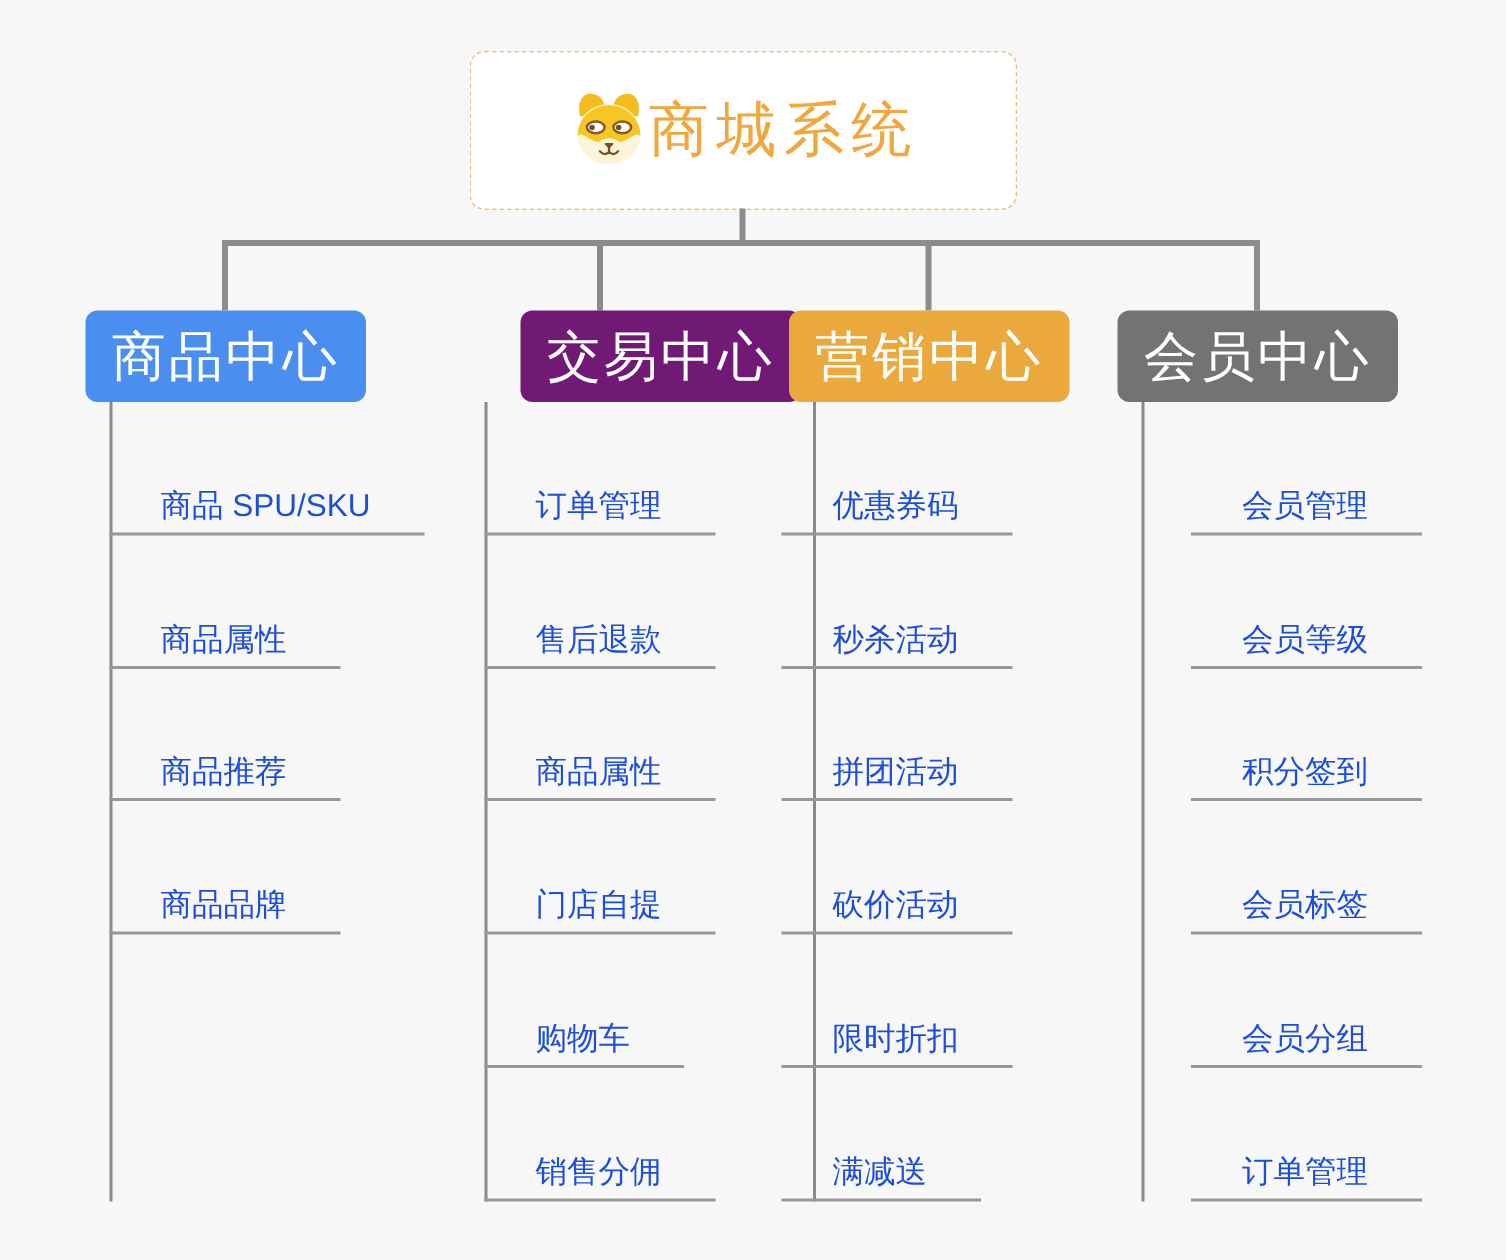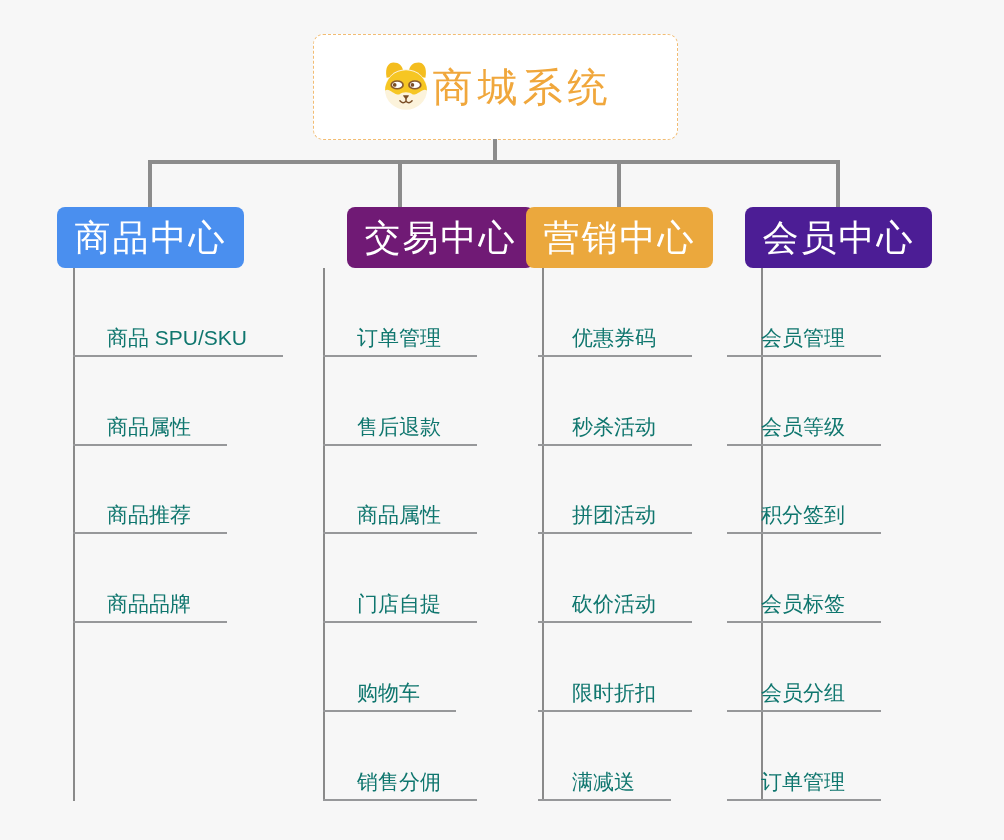--- a/index.html
+++ b/index.html
@@ -34,21 +34,21 @@
     color: #FFFFFF; font-size: 36px; letter-spacing: 2px; line-height: 1;
   }
   .branch-stem {
     position: absolute; top: 268px; width: 2px; height: 533px;
     background: #8A8A8A;
   }
   .topic-list { position: absolute; top: 268px; }
   .topic-row { height: 88.8px; display: flex; align-items: flex-end; }
   .topic-item {
     display: inline-block; white-space: nowrap;
-    font-size: 21px; line-height: 1; color: #0f766e;
+    font-size: 21px; line-height: 1; color: #1d4ed8;
     padding: 0 36px 7px 34px;
     border-bottom: 2px solid #97989A;
     cursor: default;
   }
 </style>
 </head>
 <body>
 
 <div class="canvas">
 
@@ -108,44 +108,44 @@
         <div class="topic-row">
           <span class="topic-item">购物车</span>
         </div>
         <div class="topic-row">
           <span class="topic-item">销售分佣</span>
         </div>
       </div>
       <div class="connector" style="left: 617px; top: 160px; width: 4px; height: 47px;"></div>
       <div class="branch-box" style="left: 526px; background: rgb(235, 168, 61);">营销中心</div>
       <div class="branch-stem" style="left: 542px;"></div>
-      <div class="topic-list" style="left: 538px;">
+      <div class="topic-list" style="left: 521px; font-family: Liberation Serif, serif;">
         <div class="topic-row">
           <span class="topic-item">优惠券码</span>
         </div>
         <div class="topic-row">
           <span class="topic-item">秒杀活动</span>
         </div>
         <div class="topic-row">
           <span class="topic-item">拼团活动</span>
         </div>
         <div class="topic-row">
           <span class="topic-item">砍价活动</span>
         </div>
         <div class="topic-row">
           <span class="topic-item">限时折扣</span>
         </div>
         <div class="topic-row">
           <span class="topic-item">满减送</span>
         </div>
       </div>
       <div class="connector" style="left: 836px; top: 160px; width: 4px; height: 47px;"></div>
-      <div class="branch-box" style="left: 745px; background: #4c1d95;">会员中心</div>
+      <div class="branch-box" style="left: 745px; background: #737373;">会员中心</div>
       <div class="branch-stem" style="left: 761px;"></div>
-      <div class="topic-list" style="left: 727px;">
+      <div class="topic-list" style="left: 761px; padding-left: 33px;">
         <div class="topic-row">
           <span class="topic-item">会员管理</span>
         </div>
         <div class="topic-row">
           <span class="topic-item">会员等级</span>
         </div>
         <div class="topic-row">
           <span class="topic-item">积分签到</span>
         </div>
         <div class="topic-row">

